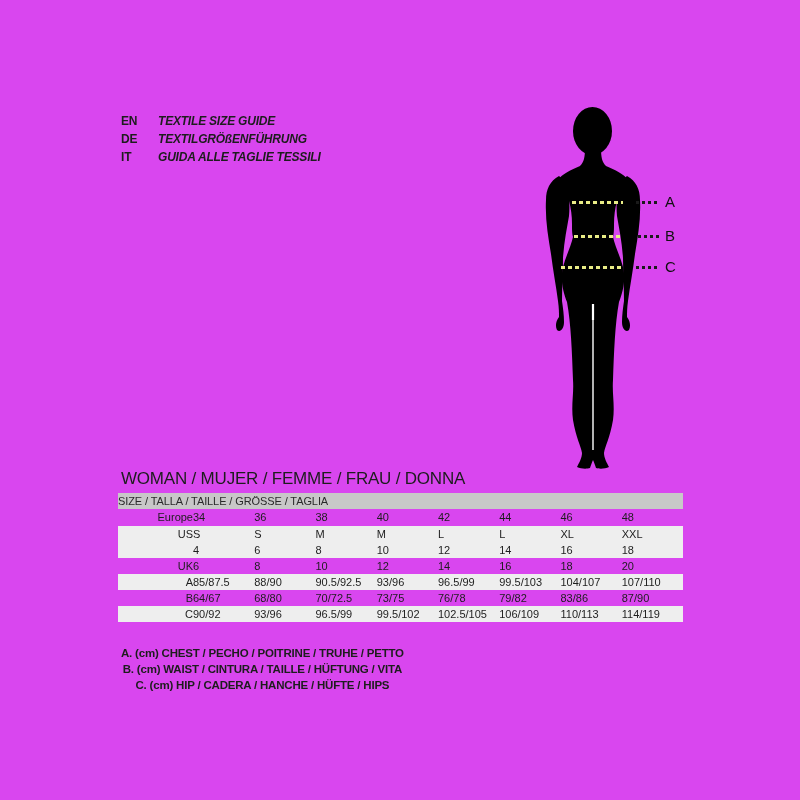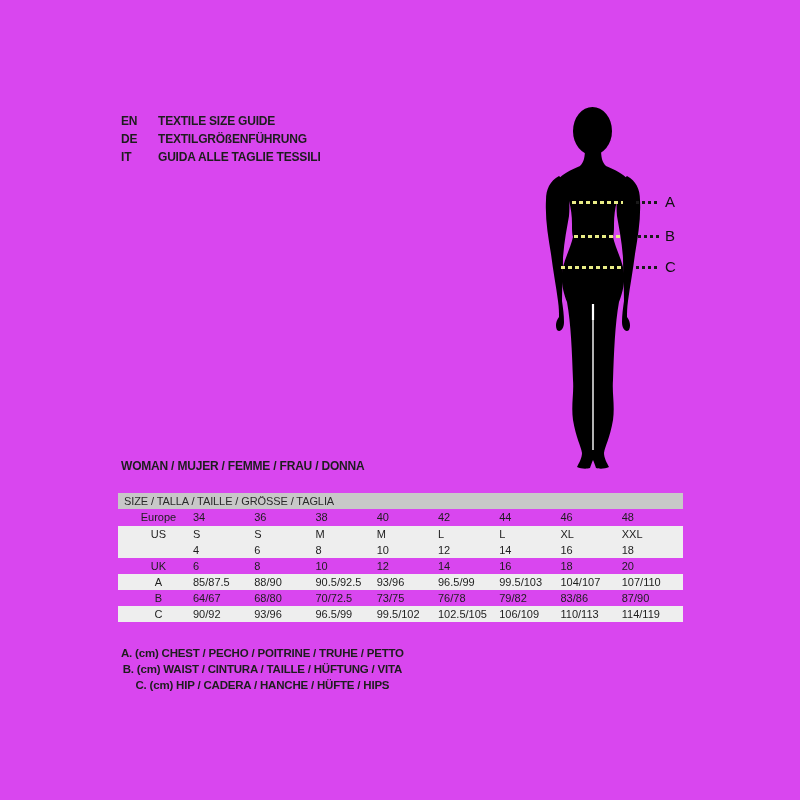--- a/index.html
+++ b/index.html
@@ -15,21 +15,21 @@
     background: #d946ef;
     overflow: hidden;
   }
 
   
   .lang-list { position: absolute; left: 121px; top: 112px; }
   .lang-row { display: flex; height: 18px; line-height: 18px; }
   .lang-code {
     width: 37px; font-size: 12px; font-weight: 700; letter-spacing: -0.2px;
   }
-  .lang-label { font-size: 12px; font-weight: 700; letter-spacing: -0.2px; white-space: nowrap; }
+  .lang-label { font-size: 12px; font-weight: 700; letter-spacing: -0.2px; white-space: nowrap; font-style: italic; }
 
   
   .figure-area { position: absolute; left: 535px; top: 104px; width: 116px; height: 370px; }
   .figure-area svg { display: block; width: 116px; height: 370px; }
 
   .mline { position: absolute; height: 3px; }
   .dash-body {
     position: absolute; top: 0; height: 3px;
     background: repeating-linear-gradient(90deg, var(--dash-body, #e9ec86) 0 4px, transparent 4px 7px);
   }
@@ -49,36 +49,36 @@
   .line-b .dash-body { left: 574px; width: 46px; }
   .line-b .dash-label { left: 638px; width: 22px; }
   .line-b .mlabel { left: 665px; }
   .line-c { left: 0; top: 266px; width: 800px; }
   .line-c .dash-body { left: 561px; width: 63px; }
   .line-c .dash-label { left: 636px; width: 24px; }
   .line-c .mlabel { left: 665px; }
 
   
   .section-title {
-    position: absolute; left: 121px; top: 459px;
-    font-size: 12px; font-weight: 700; letter-spacing: -0.2px; white-space: nowrap;
+    position: absolute; left: 121px; top: 469px;
+    font-size: 17px; font-weight: 400; letter-spacing: -0.2px; white-space: nowrap;
   }
 
   
   .size-table { position: absolute; left: 118px; top: 493px; width: 565px; }
   .table-header {
     height: 16px; line-height: 16px;
     background: var(--header-bar-bg, #c8c8c8);
-    font-size: 11px; padding-left: 6px; color: #2a2a2a;
+    font-size: 11px; color: #2a2a2a;
     letter-spacing: -0.1px;
   }
   .t-row { display: flex; height: 16px; line-height: 16px; font-size: 11px; }
   .t-row.shaded { background: var(--row-shade-bg, #eee); }
   .t-row.first { height: 17px; line-height: 17px; }
-  .row-label { width: 75px; padding-left: 6px; text-align: center; }
+  .row-label { width: 75px; padding-left: 6px; text-align: right; }
   .cell { flex: 1 1 0; text-align: left; white-space: nowrap; }
 
   
   .notes { position: absolute; left: 121px; top: 645px; }
   .note-line { height: 16px; line-height: 16px; font-size: 11.5px; font-weight: 700; letter-spacing: -0.2px; white-space: nowrap; text-align: center; }
 </style>
 </head>
 <body>
 
 <div class="canvas">

